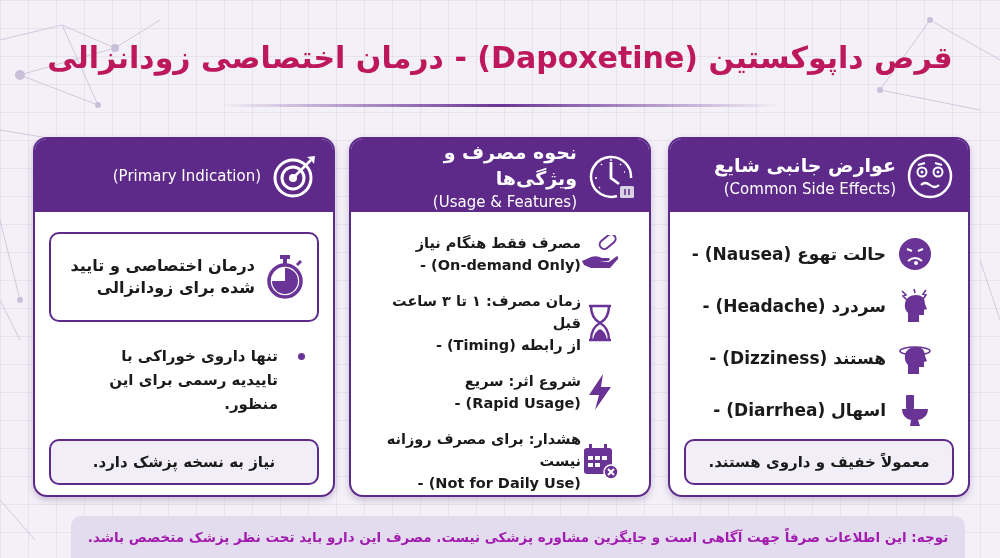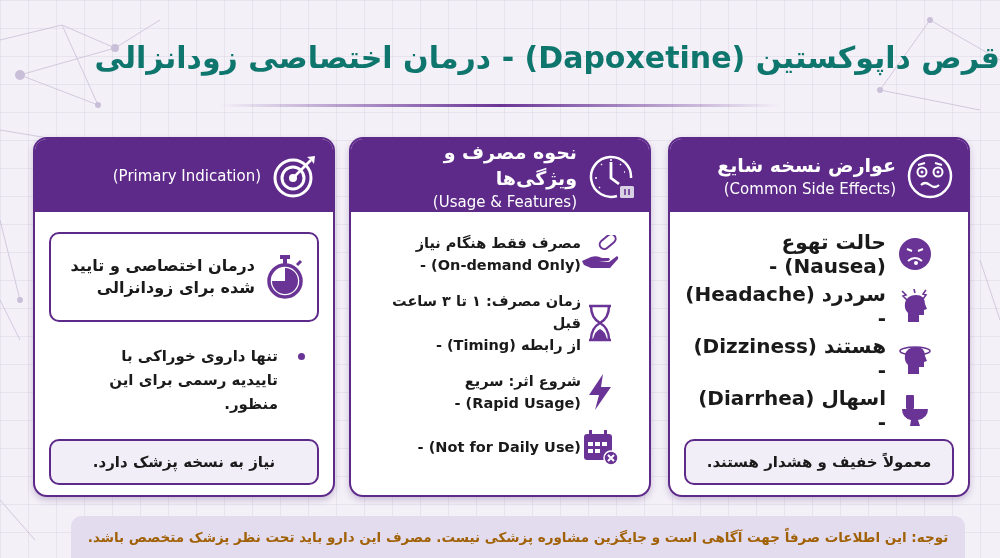--- a/index.html
+++ b/index.html
@@ -14,22 +14,22 @@
     position: absolute; inset: 0;
     background-image:
       linear-gradient(rgba(180,170,200,0.18) 1px, transparent 1px),
       linear-gradient(90deg, rgba(180,170,200,0.18) 1px, transparent 1px);
     background-size: 28px 28px;
     z-index: 0;
   }
   .bg-net { position: absolute; inset: 0; z-index: 0; }
   .title {
     position: absolute; left: 0; right: 0; top: 40px;
-    direction: rtl;
-    font-size: 30px; font-weight: bold; color: #0f766e;
+    text-align: center; direction: rtl;
+    font-size: 30px; font-weight: bold; color: #be185d;
     z-index: 2;
   }
   .title-underline {
     position: absolute; left: 220px; width: 560px; top: 104px; height: 3px;
     background: linear-gradient(90deg, rgba(106,52,150,0) 0%, #6a3496 50%, rgba(106,52,150,0) 100%);
     z-index: 2;
   }
   .card {
     position: absolute; top: 137px; width: 302px; height: 360px;
     background: #ffffff; border: 2px solid #5e2a8a; border-radius: 14px;
@@ -58,26 +58,26 @@
     position: absolute; left: 14px; right: 14px; bottom: 12px; height: 46px;
     display: flex; align-items: center; justify-content: center;
     font-size: 15px; font-weight: bold;
   }
   .feat { display: flex; align-items: center; padding-right: 16px; margin-bottom: 14px; }
   .feat .ic { width: 38px; height: 38px; flex: 0 0 38px; }
   .feat .t { font-size: 14.5px; font-weight: bold; line-height: 22px; }
   .feat .en { direction: rtl; }
   .se { display: flex; align-items: center; gap: 12px; padding-right: 22px; height: 52px; }
   .se .ic { width: 34px; height: 34px; flex: 0 0 34px; }
-  .se .t { font-size: 20px; font-weight: bold; }
+  .se .t { font-size: 17px; font-weight: bold; }
   .disclaimer {
     position: absolute; left: 35px; right: 35px; top: 516px; height: 42px;
     background: #e3dcef; border-radius: 10px 10px 0 0;
     direction: rtl; display: flex; align-items: center; justify-content: center;
-    font-size: 13.5px; font-weight: bold; color: #a16207; z-index: 2; margin-left: 36px;
+    font-size: 13.5px; font-weight: bold; color: #a21caf; z-index: 2; margin-left: 36px;
   }
 </style>
 </head>
 <body>
 
 <div class="bg-grid"></div>
 <svg class="bg-net" width="1000" height="558" viewBox="0 0 1000 558">
   <g stroke="#c9bfd8" stroke-width="1" fill="none" opacity="0.8">
     <line x1="0" y1="40" x2="62" y2="25"></line>
       <line x1="62" y1="25" x2="115" y2="48"></line>
@@ -112,21 +112,21 @@
     <svg class="hicon" viewBox="0 0 48 48">
       <circle cx="24" cy="24" r="21" fill="none" stroke="#fff" stroke-width="2.5"></circle>
       <circle cx="16" cy="20" r="4.5" fill="none" stroke="#fff" stroke-width="2"></circle>
         <circle cx="16" cy="20" r="1.5" fill="#fff"></circle>
       <circle cx="32" cy="20" r="4.5" fill="none" stroke="#fff" stroke-width="2"></circle>
         <circle cx="32" cy="20" r="1.5" fill="#fff"></circle>
       <path d="M12 13 L19 11 M29 11 L36 13" stroke="#fff" stroke-width="2"></path>
       <path d="M15 33 Q19 29 24 33 Q29 37 33 33" stroke="#fff" stroke-width="2.2" fill="none"></path>
     </svg>
     <div class="htext">
-      <span class="fa">عوارض نسخه شایع</span>
+      <span class="fa">عوارض جانبی شایع</span>
       <span class="en">(Common Side Effects)</span>
     </div>
   </div>
   <div class="card-body" style="padding-top:16px;">
     <div class="se">
       <svg class="ic" viewBox="0 0 34 34">
         <circle cx="17" cy="17" r="16" fill="#6a3496"></circle>
         <path d="M9 12 L14 14 M25 12 L20 14" stroke="#fff" stroke-width="2"></path>
         <path d="M10 24 Q17 18 24 24" stroke="#fff" stroke-width="2" fill="none"></path>
         <circle cx="18" cy="26" r="2" fill="#fff"></circle>
@@ -147,21 +147,21 @@
       </svg>
       <span class="t">هستند (Dizziness) -</span>
     </div>
     <div class="se">
       <svg class="ic" viewBox="0 0 34 34">
         <rect x="8" y="2" width="8" height="14" rx="1" fill="#6a3496"></rect>
         <path d="M4 16 L30 16 Q30 25 20 27 L22 33 L12 33 L13 27 Q4 25 4 16 Z" fill="#6a3496"></path>
       </svg>
       <span class="t">اسهال (Diarrhea) -</span>
     </div>
-    <div class="foot-box boxed">معمولاً خفیف و هشدار هستند.</div>
+    <div class="foot-box boxed">معمولاً خفیف و داروی هستند.</div>
   </div>
 </div>
 
 <div class="card" style="left:349px;">
   <div class="card-header">
     <svg class="hicon" viewBox="0 0 48 48">
       <path d="M30 44 A20 20 0 1 1 44 26" fill="none" stroke="#fff" stroke-width="2.5"></path>
       <path d="M24 10 L24 26 L32 32" stroke="#fff" stroke-width="2.8" fill="none"></path>
       <g stroke="#fff" stroke-width="1.5">
           <line x1="24" y1="7" x2="24" y2="9"></line>
@@ -219,20 +219,21 @@
             <rect x="7" y="14" width="5" height="4"></rect>
             <rect x="14" y="14" width="5" height="4"></rect>
             <rect x="21" y="14" width="5" height="4"></rect>
             <rect x="7" y="21" width="5" height="4"></rect>
             <rect x="14" y="21" width="5" height="4"></rect>
           </g>
         <circle cx="30" cy="30" r="7" fill="#6a3496" stroke="#fff" stroke-width="1.5"></circle>
         <path d="M27 27 L33 33 M33 27 L27 33" stroke="#fff" stroke-width="2"></path>
       </svg>
       <div class="t">
+        <div>هشدار: برای مصرف روزانه نیست</div>
         <div class="en">(Not for Daily Use) -</div>
       </div>
     </div>
   </div>
 </div>
 
 <div class="card" style="left:33px;">
   <div class="card-header">
     <svg class="hicon" viewBox="0 0 48 48">
       <circle cx="22" cy="26" r="18" fill="none" stroke="#fff" stroke-width="3"></circle>

